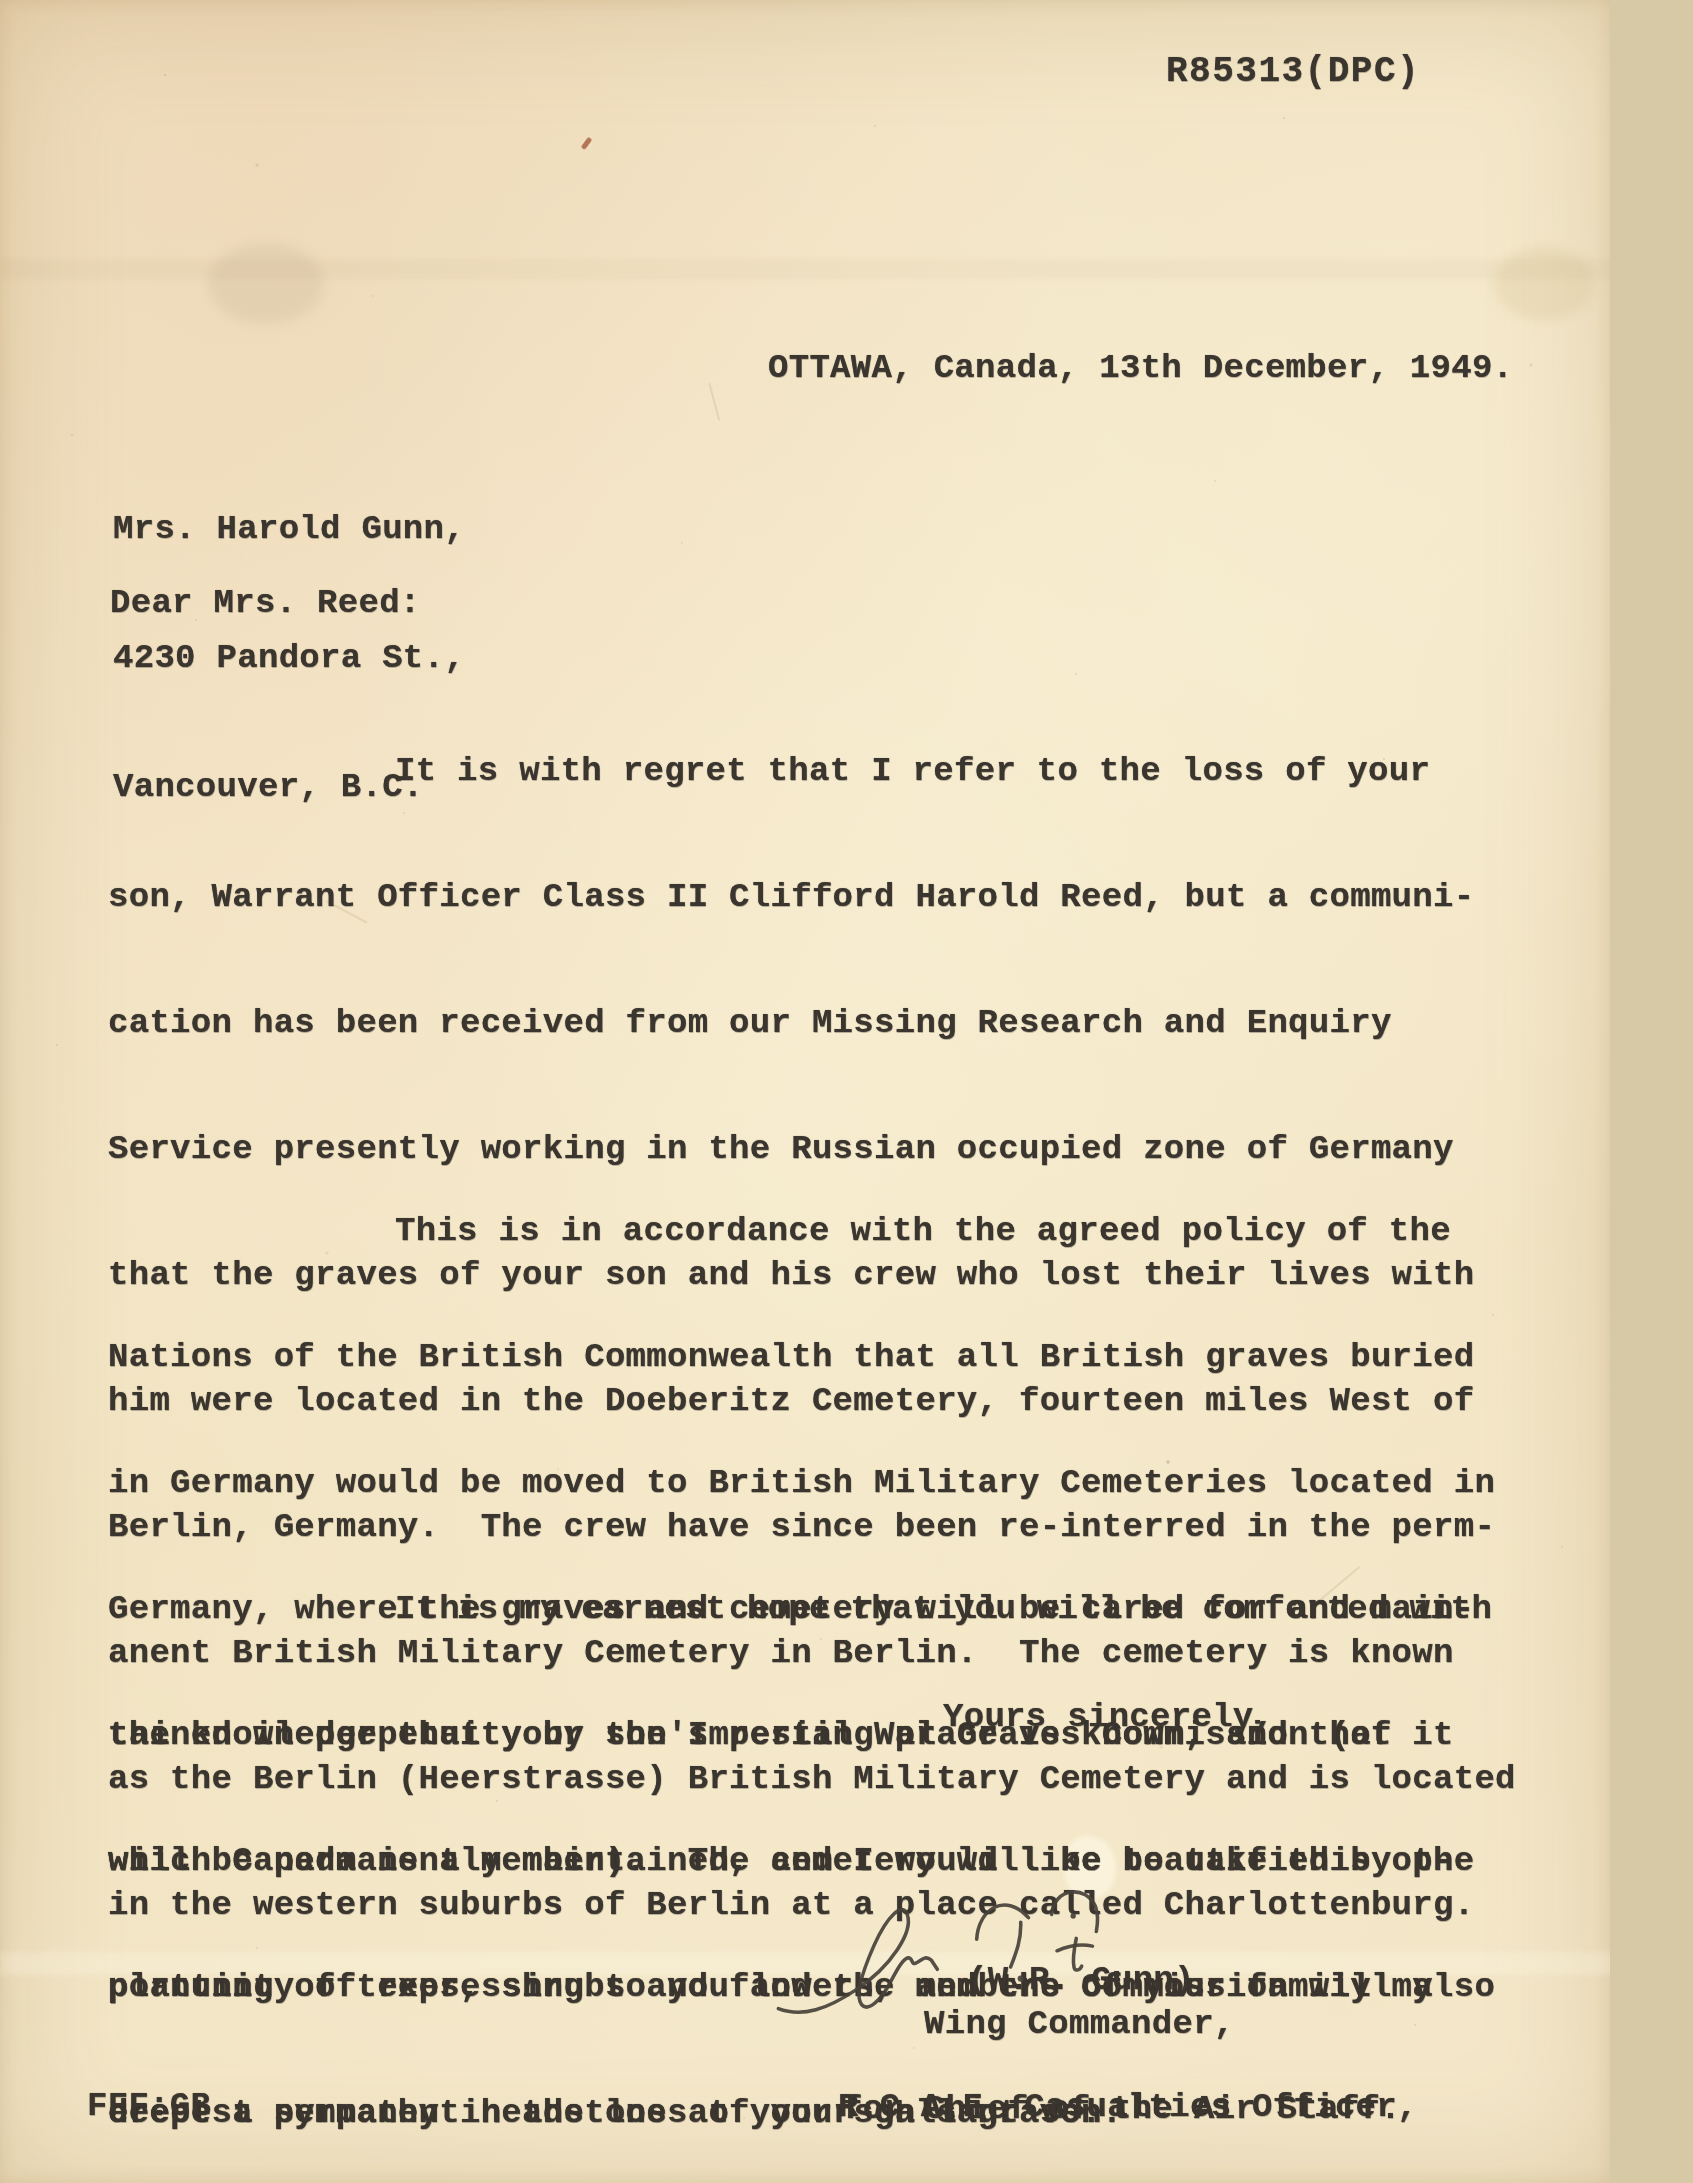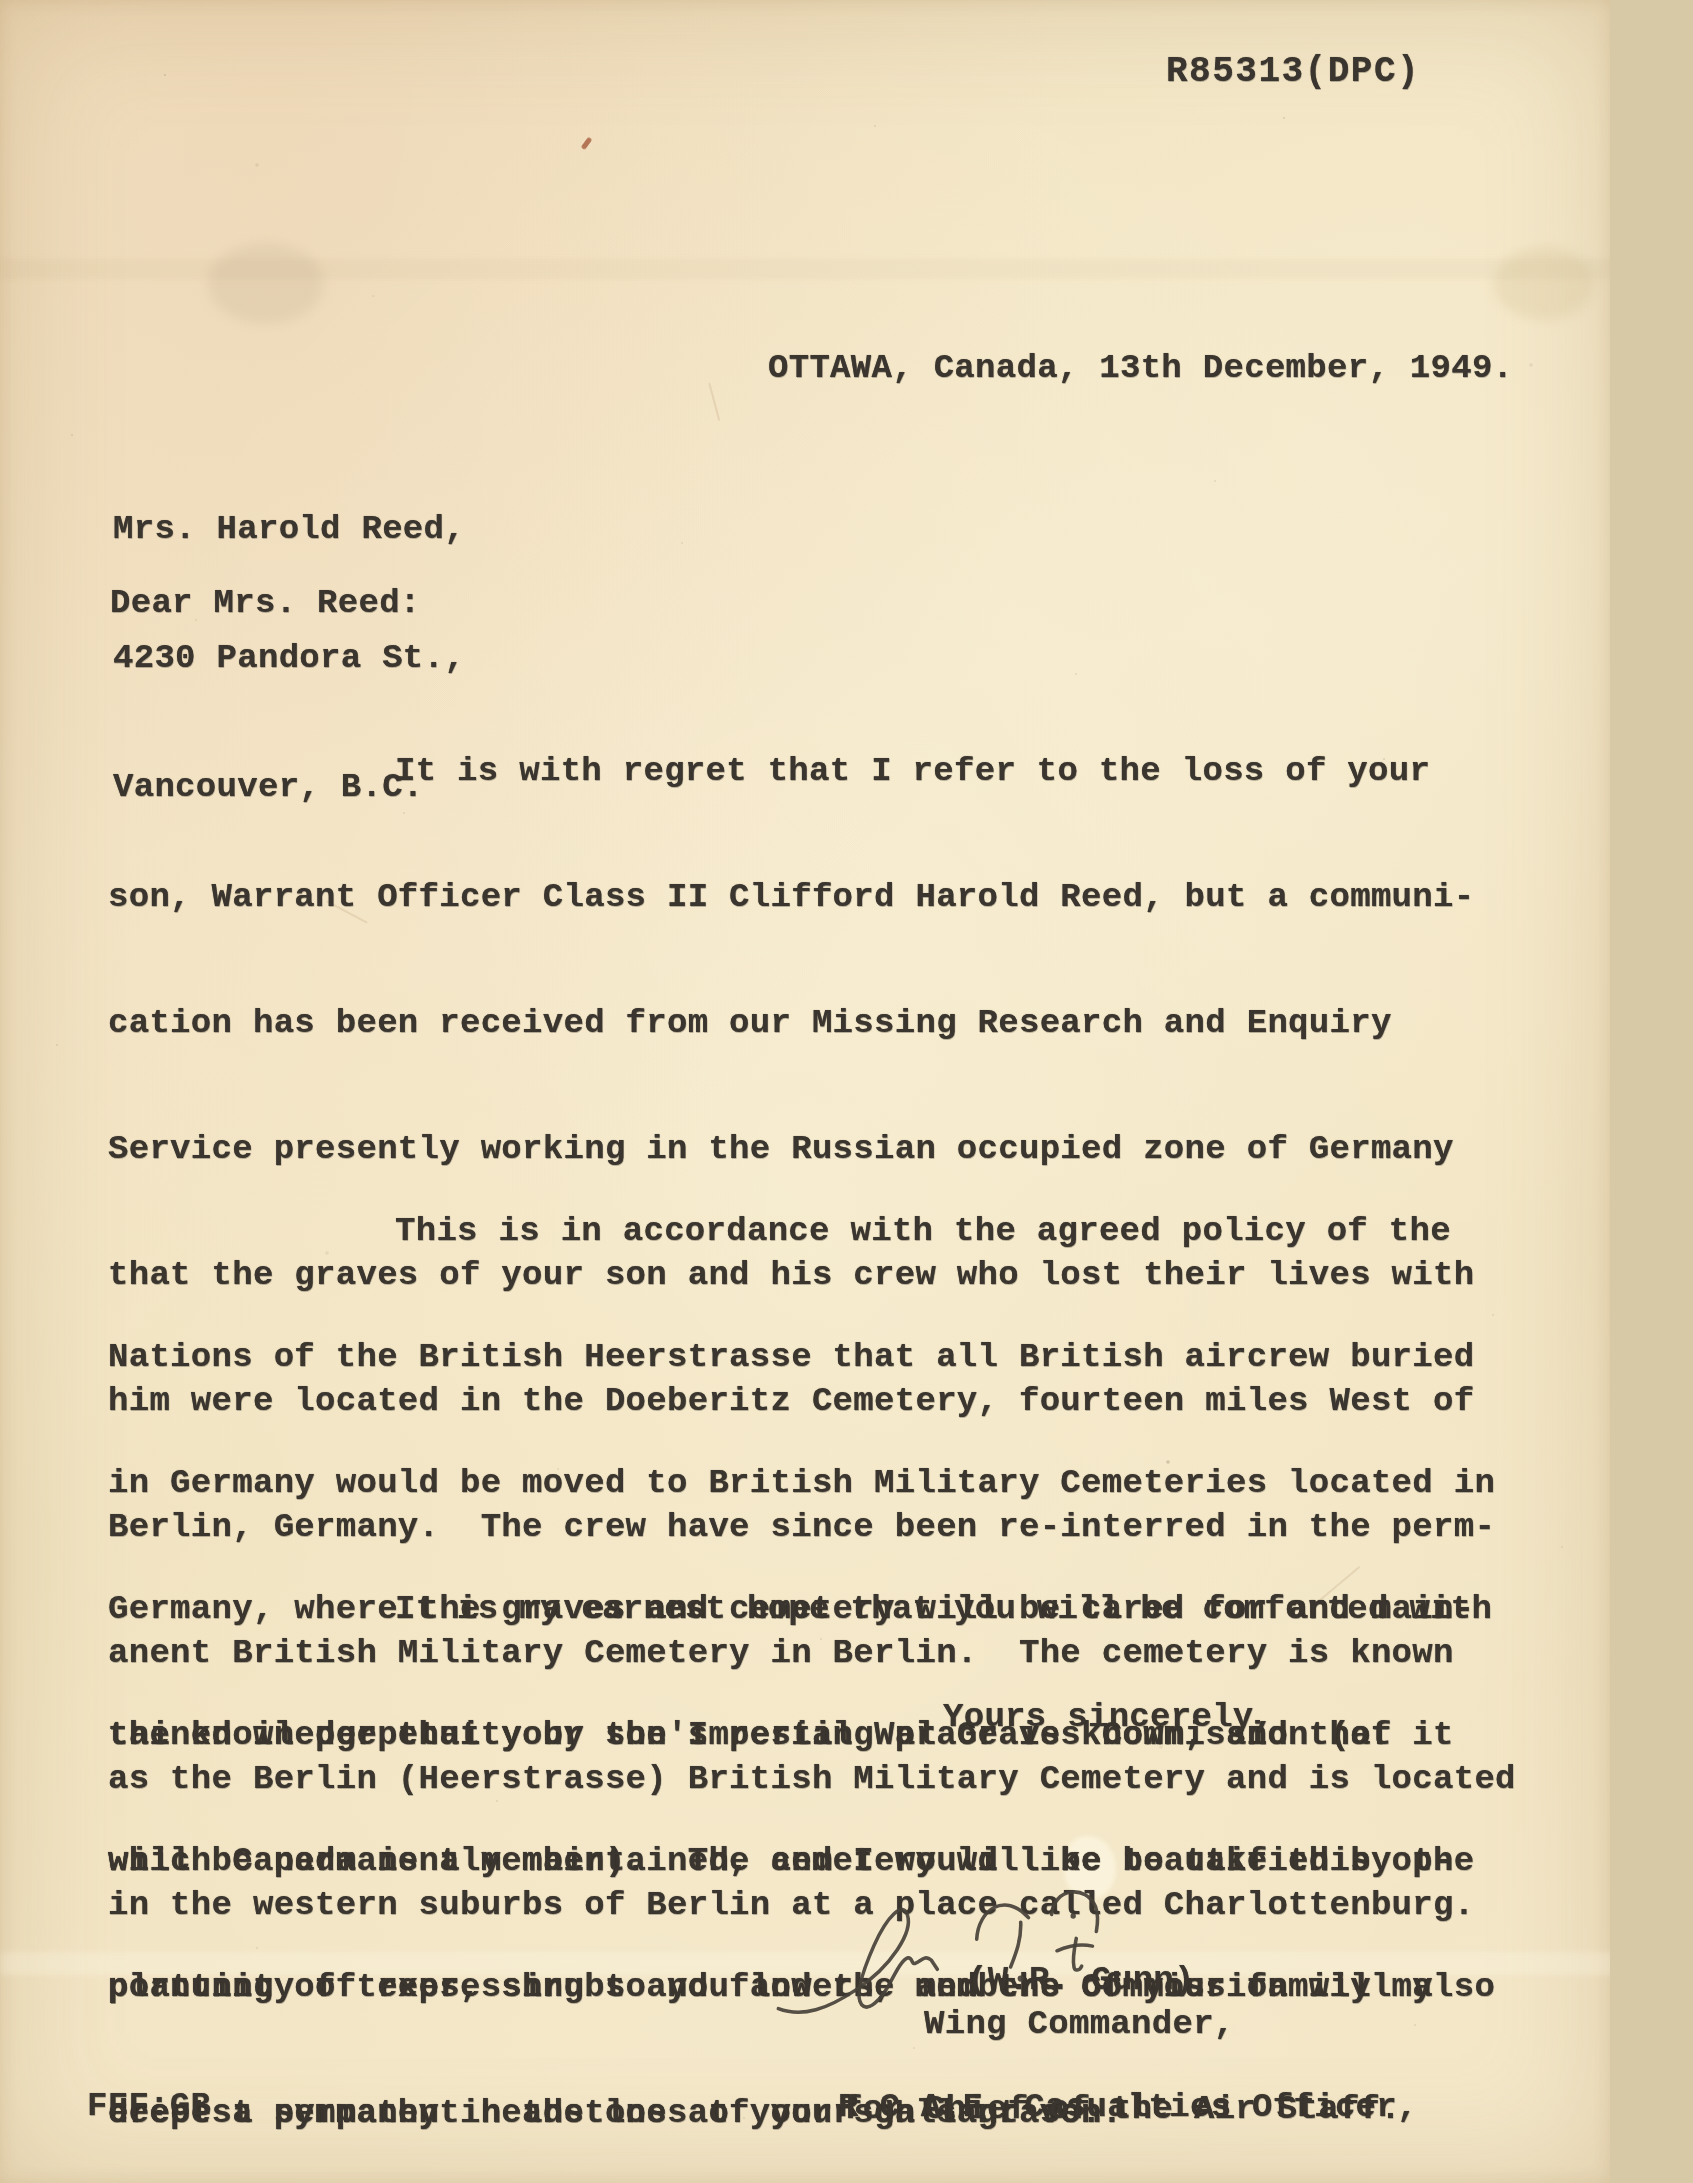--- a/index.html
+++ b/index.html
@@ -80,21 +80,21 @@
   <div id="band-b" class="artifact"></div>
   <div class="artifact fiber" style="left:324px;top:911px;width:46px;height:1.5px;transform:rotate(28deg);"></div>
   <div class="artifact fiber" style="left:1312px;top:1583px;width:54px;height:1.5px;transform:rotate(-40deg);"></div>
   <div class="artifact fiber" style="left:695px;top:401px;width:39px;height:1.5px;transform:rotate(75deg);"></div>
 
   <div class="type ref" style="left:1166px;top:51px;">R85313(DPC)</div>
 
   <div class="type" style="left:768px;top:347px;">OTTAWA, Canada, 13th December, 1949.</div>
 
   <div class="type" style="left:113px;top:422px;line-height:43px;">
-    <div class="line">Mrs. Harold Reed,</div>
+    <div class="line">Mrs. Harold Gunn,</div>
     <div class="line">4230 Pandora St.,</div>
     <div class="line">Vancouver, B.C.</div>
   </div>
 
   <div class="type" style="left:110px;top:582px;text-align:center;">Dear Mrs. Reed:</div>
 
   <div class="type para" style="top:666px;">
     <div class="line indent">It is with regret that I refer to the loss of your</div>
     <div class="line">son, Warrant Officer Class II Clifford Harold Reed, but a communi-</div>
     <div class="line">cation has been received from our Missing Research and Enquiry</div>
@@ -102,21 +102,21 @@
     <div class="line">that the graves of your son and his crew who lost their lives with</div>
     <div class="line">him were located in the Doeberitz Cemetery, fourteen miles West of</div>
     <div class="line">Berlin, Germany.  The crew have since been re-interred in the perm-</div>
     <div class="line">anent British Military Cemetery in Berlin.  The cemetery is known</div>
     <div class="line">as the Berlin (Heerstrasse) British Military Cemetery and is located</div>
     <div class="line">in the western suburbs of Berlin at a place called Charlottenburg.</div>
   </div>
 
   <div class="type para" style="top:1126px;">
     <div class="line indent">This is in accordance with the agreed policy of the</div>
-    <div class="line">Nations of the British Heerstrasse that all British aircrew buried</div>
+    <div class="line">Nations of the British Commonwealth that all British graves buried</div>
     <div class="line">in Germany would be moved to British Military Cemeteries located in</div>
     <div class="line">Germany, where the graves and cemetery will be cared for and main-</div>
     <div class="line">tained in perpetuity by the Imperial War Graves Commission (of</div>
     <div class="line">which Canada is a member).  The cemetery will be beautified by the</div>
     <div class="line">planting of trees, shrubs and flowers, and the Commission will also</div>
     <div class="line">erect a permanent headstone at your son's grave.</div>
   </div>
 
   <div class="type para" style="top:1504px;">
     <div class="line indent">It is my earnest hope that you will be comforted with</div>

